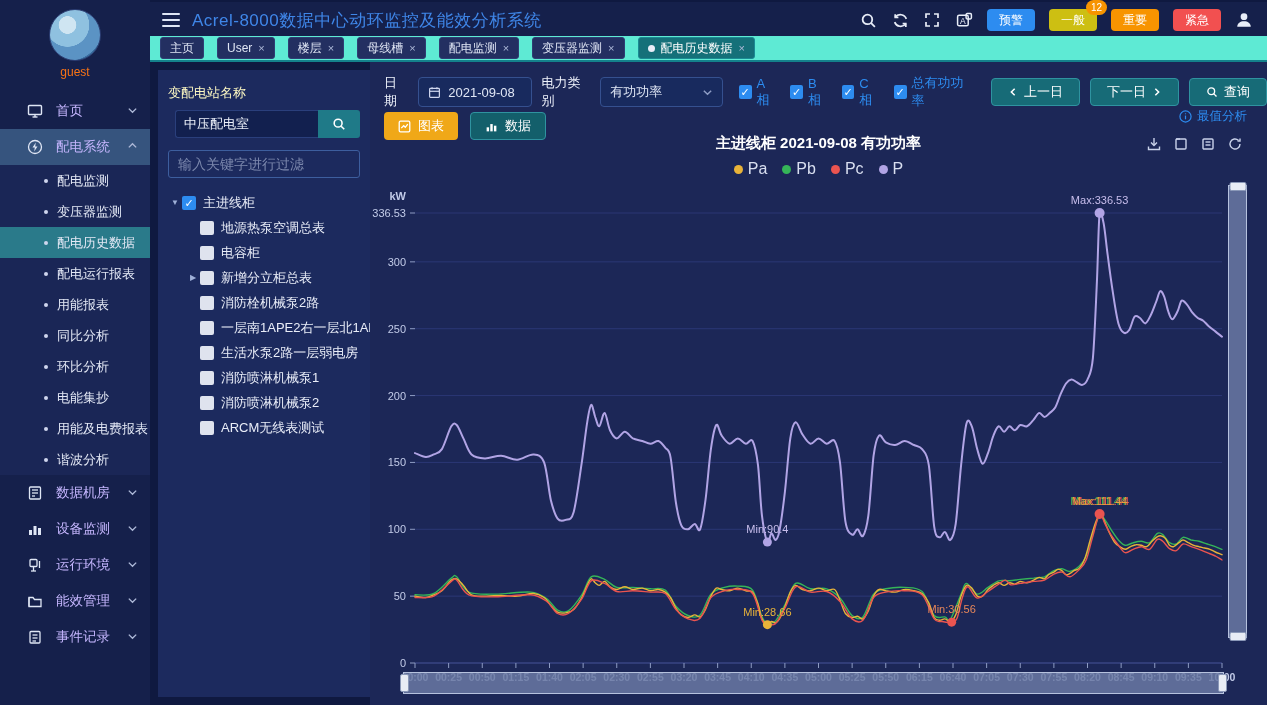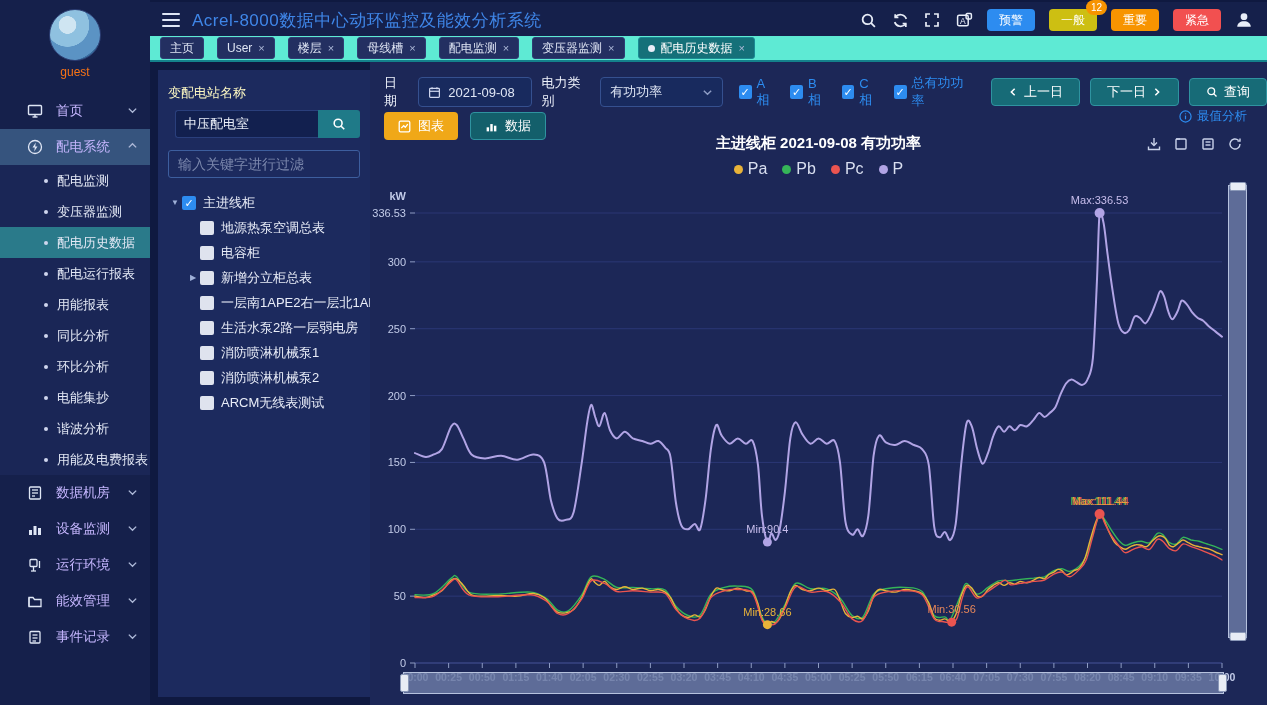--- a/index.html
+++ b/index.html
@@ -140,25 +140,25 @@
           <div class="s-item">
             <span class="bullet"></span>
             <span>环比分析</span>
           </div>
           <div class="s-item">
             <span class="bullet"></span>
             <span>电能集抄</span>
           </div>
           <div class="s-item">
             <span class="bullet"></span>
+            <span>用能及电费报表</span>
+          </div>
+          <div class="s-item">
+            <span class="bullet"></span>
             <span>谐波分析</span>
-          </div>
-          <div class="s-item">
-            <span class="bullet"></span>
-            <span>用能及电费报表</span>
           </div>
         </div>
         <div class="m-item">
           <span class="mi-ic">
             <svg width="16" height="16" viewBox="0 0 16 16" fill="none" stroke="#dfe6f5" stroke-width="1.3">
               <rect x="2.5" y="2" width="11" height="12" rx="1"></rect>
               <line x1="5" y1="5" x2="11" y2="5"></line>
               <line x1="5" y1="8" x2="11" y2="8"></line>
               <line x1="5" y1="11" x2="8" y2="11"></line>
             </svg>
@@ -331,20 +331,25 @@
           </div>
           <div class="t-row">
             <span class="t-spacer"></span>
             <span class="t-cb"></span>
             <span>电容柜</span>
           </div>
           <div class="t-row">
             <span class="t-caret" style="font-size: 8px;">▶</span>
             <span class="t-cb"></span>
             <span>新增分立柜总表</span>
+          </div>
+          <div class="t-row">
+            <span class="t-spacer"></span>
+            <span class="t-cb"></span>
+            <span>消防栓机械泵2路</span>
           </div>
           <div class="t-row">
             <span class="t-spacer"></span>
             <span class="t-cb"></span>
             <span>一层南1APE2右一层北1APE1左</span>
           </div>
           <div class="t-row">
             <span class="t-spacer"></span>
             <span class="t-cb"></span>
             <span>生活水泵2路一层弱电房</span>

